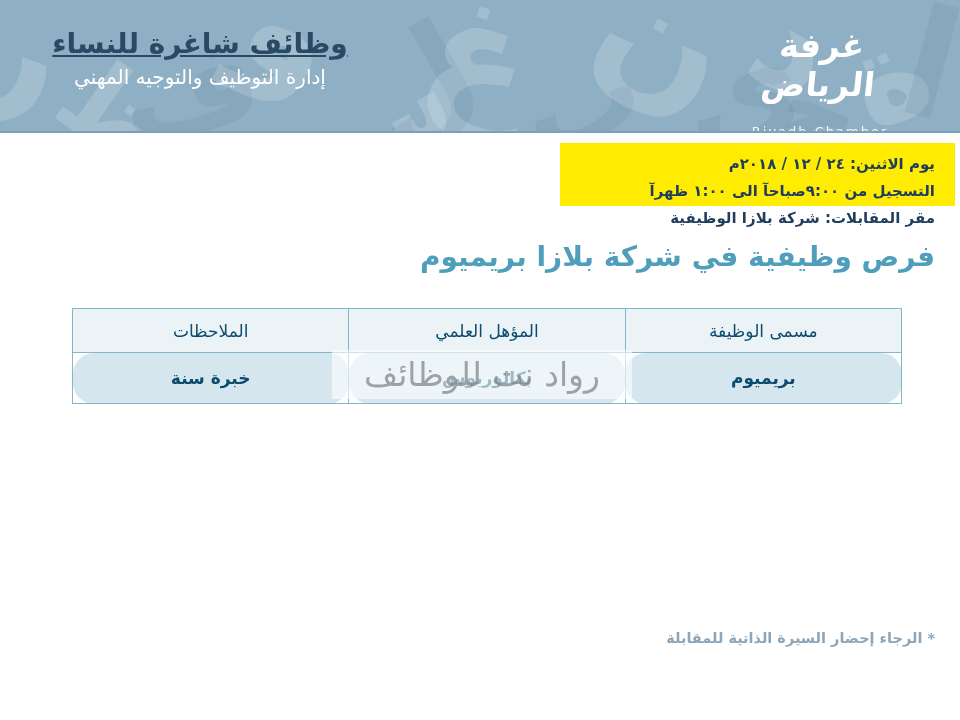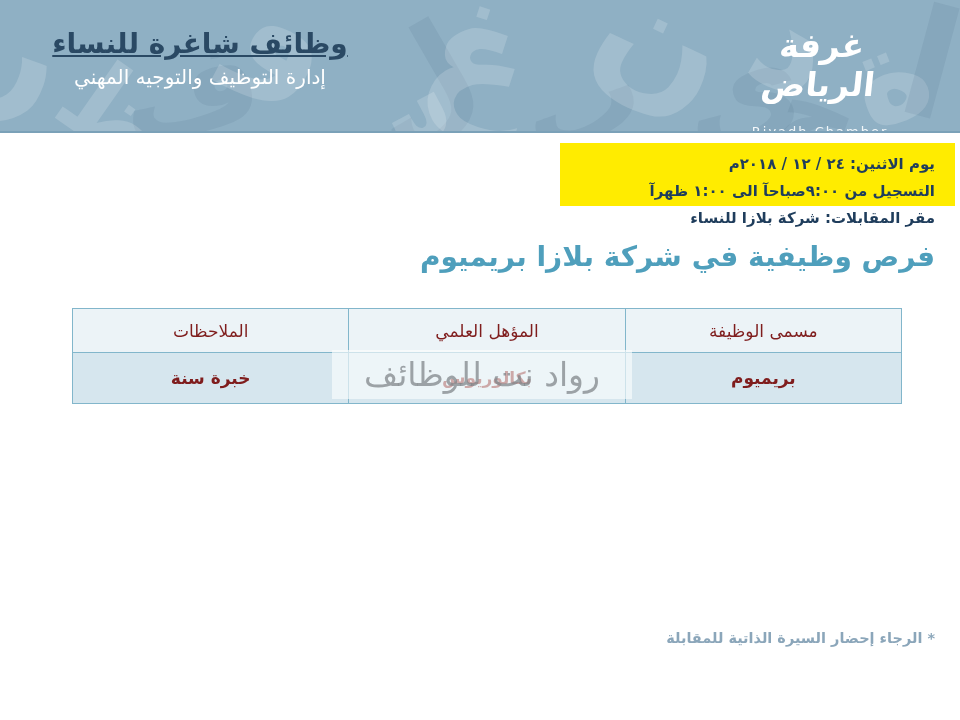--- a/index.html
+++ b/index.html
@@ -28,23 +28,23 @@
   .info-line { font-size:15px; font-weight:bold; color:#1f3d5c; line-height:27px; }
 
   
   .page-title { position:absolute; top:240px; right:25px; left:25px; text-align:right;
     font-size:28px; font-weight:bold; color:#4f9fbc; }
 
   
   .jobs-table { position:absolute; top:308px; right:58px; width:830px;
     border-collapse:collapse; direction:rtl; }
   .jobs-table th, .jobs-table td { border:1px solid #82b6cb; text-align:center;
-    width:33.33%; color:#7f1d1d; }
+    width:33.33%; color:#0c4a6e; }
   .jobs-table th { height:44px; background:#ecf3f7; font-size:17px; font-weight:normal; }
-  .jobs-table td { height:51px; background:#d6e6ee; font-size:17px; font-weight:bold; }
+  .jobs-table td { height:51px; background:#d6e6ee; font-size:17px; font-weight:bold;border-radius:21px; }
 
   
   .watermark { position:absolute; top:350px; left:332px; width:300px; height:49px;
     background:rgba(252,253,253,0.62); display:flex; align-items:center; justify-content:center;
     z-index:3; pointer-events:none; }
   .watermark span { font-family:"DejaVu Serif","Liberation Serif",serif;
     font-size:33px; color:rgba(125,130,134,0.72); letter-spacing:3px; white-space:nowrap; }
 
   
   .note1 { position:absolute; top:630px; right:25px; left:25px; text-align:right;
@@ -82,21 +82,21 @@
     <div class="logo">
       <div class="logo-ar">غرفة الرياض</div>
       <div class="logo-en">Riyadh Chamber</div>
       <div class="logo-underline"></div>
     </div>
   </div>
 
   <div class="info-box">
     <div class="info-line">يوم الاثنين: ٢٤ / ١٢ / ٢٠١٨م</div>
     <div class="info-line">التسجيل من ٩:٠٠صباحآ الى ١:٠٠ ظهرآ</div>
-    <div class="info-line">مقر المقابلات: شركة بلازا للنساء</div>
+    <div class="info-line">مقر المقابلات: شركة بلازا الوظيفية</div>
   </div>
 
   <div class="page-title">فرص وظيفية في شركة بلازا بريميوم</div>
 
   <table class="jobs-table">
     <thead>
       <tr>
         <th>مسمى الوظيفة</th>
         <th>المؤهل العلمي</th>
         <th>الملاحظات</th>

